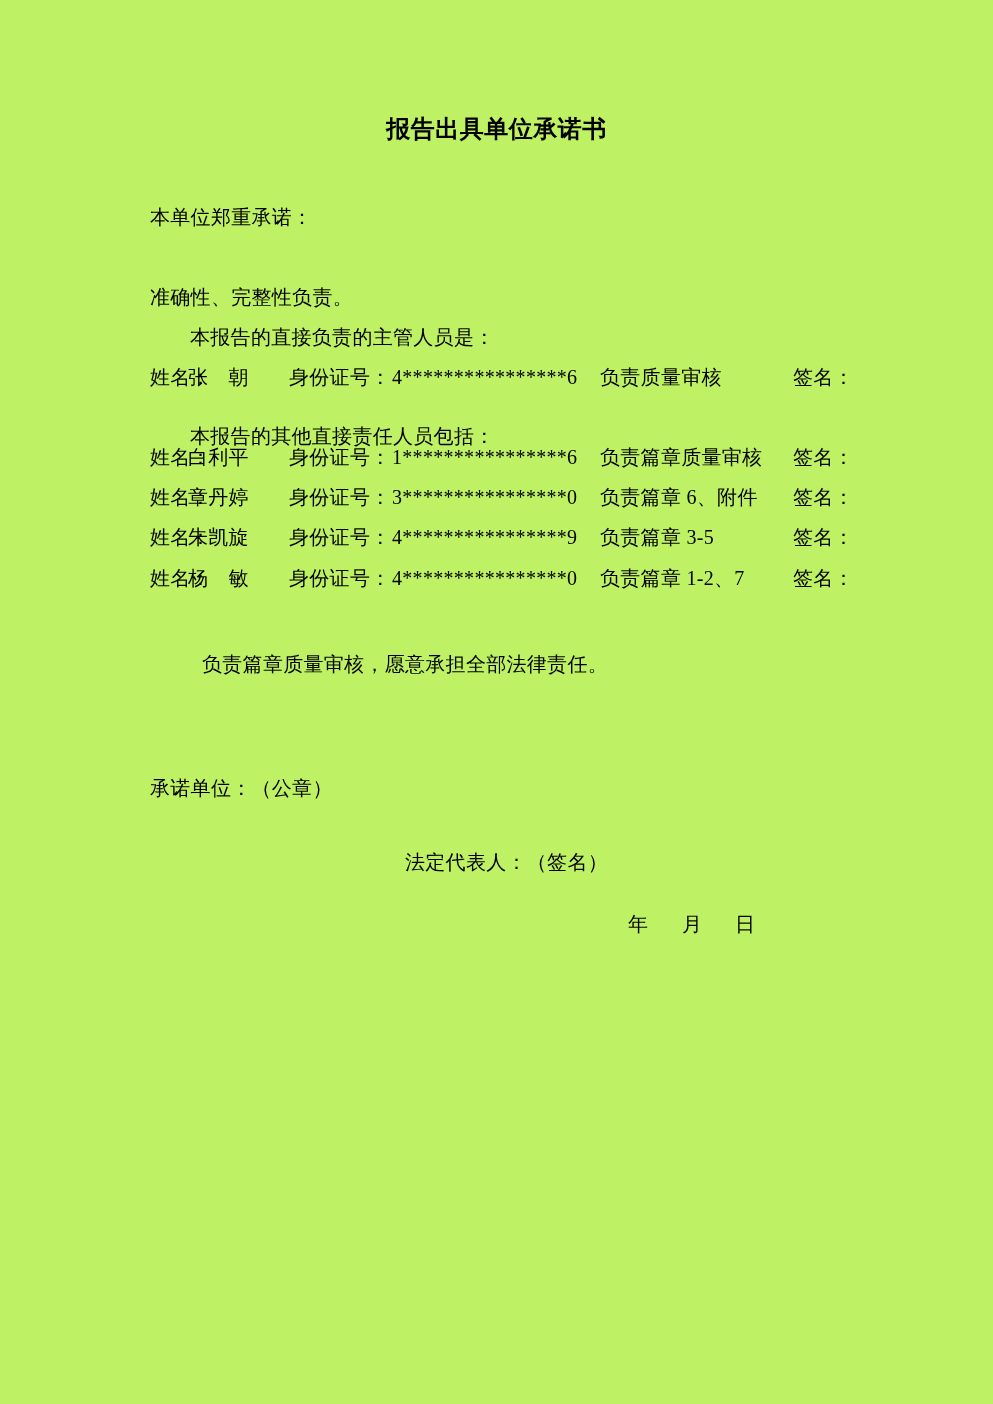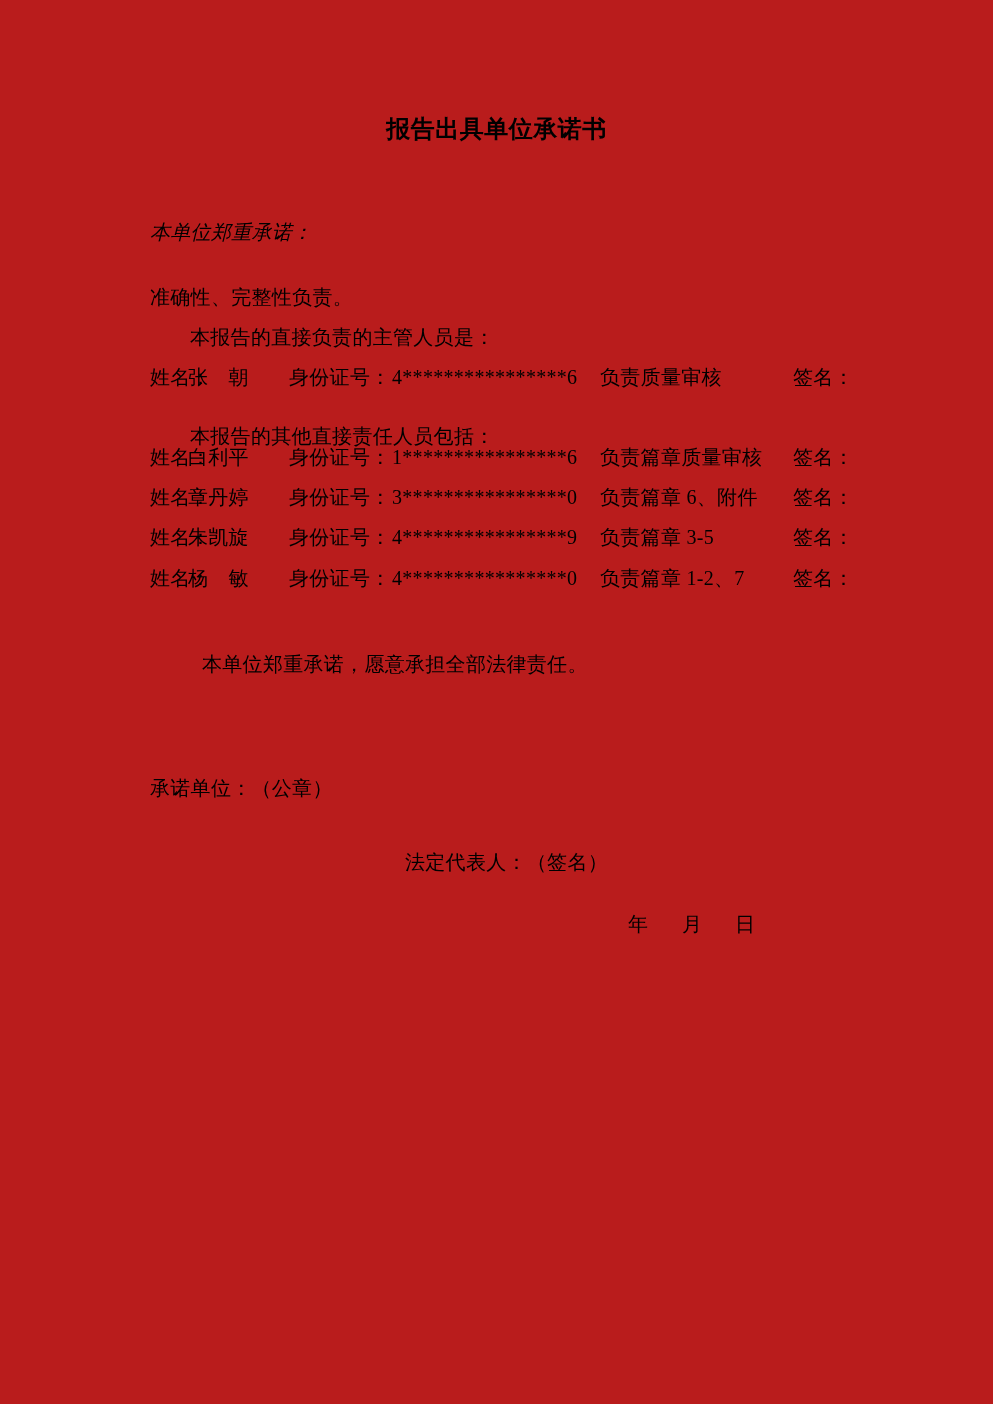--- a/index.html
+++ b/index.html
@@ -4,21 +4,21 @@
 <style>
   html, body {
     margin: 0;
     padding: 0;
     background: #ffffff;
   }
   .page {
     position: relative;
     width: 993px;
     height: 1404px;
-    background: #b91c1c;
+    background: #bef264;
     color: #000000;
     font-family: "Liberation Serif", "DejaVu Serif", serif;
     overflow: hidden;
   }
   .line {
     position: absolute;
     font-size: 20px;
     line-height: 26px;
     white-space: pre;
     letter-spacing: 0.3px;
@@ -72,21 +72,21 @@
   .date-month { left: 54px; }
   .date-day   { left: 107px; }
 </style>
 </head>
 <body>
 
 <div class="page">
 
   <div class="doc-title">报告出具单位承诺书</div>
 
-  <div class="line" style="top:219px; left:150px;font-style:italic;">本单位郑重承诺：</div>
+  <div class="line" style="top:204px; left:150px;">本单位郑重承诺：</div>
 
 
   <div class="line" style="top:284px; left:150px;text-align:right;">准确性、完整性负责。</div>
 
   <div class="line" style="top:324px; left:190px;">本报告的直接负责的主管人员是：</div>
 
   <div class="person-row" style="top:364px;">
     <span class="col-name-label">姓名：</span>
     <span class="col-name">张　朝</span>
     <span class="col-id-label">身份证号：</span>
@@ -126,21 +126,21 @@
 
   <div class="person-row" style="top:565px;">
     <span class="col-name-label">姓名：</span>
     <span class="col-name">杨　敏</span>
     <span class="col-id-label">身份证号：</span>
     <span class="col-id-value">4****************0</span>
     <span class="col-role">负责篇章 1-2、7</span>
     <span class="col-sign">签名：</span>
   </div>
 
-  <div class="line" style="top:651px; left:202px;">本单位郑重承诺，愿意承担全部法律责任。</div>
+  <div class="line" style="top:651px; left:202px;">负责篇章质量审核，愿意承担全部法律责任。</div>
 
   <div class="line" style="top:775px; left:150px;">承诺单位：（公章）</div>
 
   <div class="line" style="top:849px; left:405px;">法定代表人：（签名）</div>
 
   <div class="date-row">
     <span class="date-year">年</span>
     <span class="date-month">月</span>
     <span class="date-day">日</span>
   </div>

